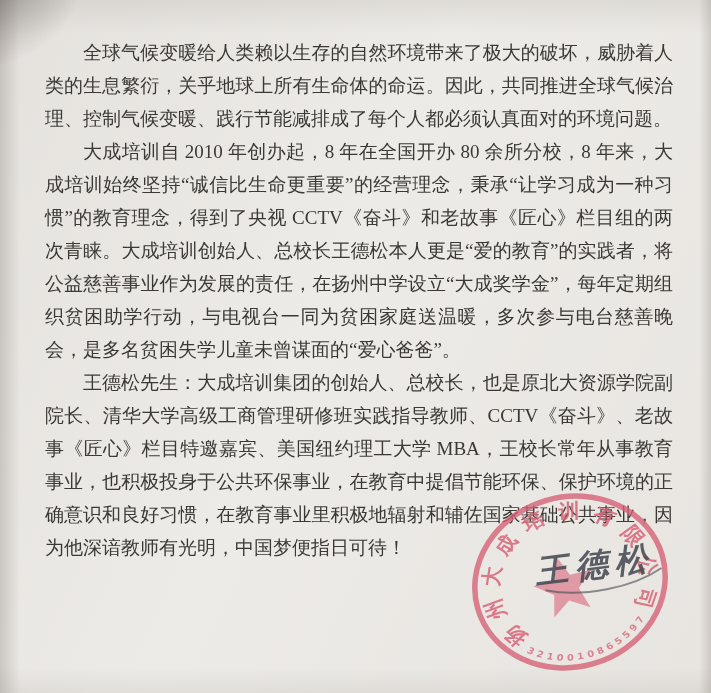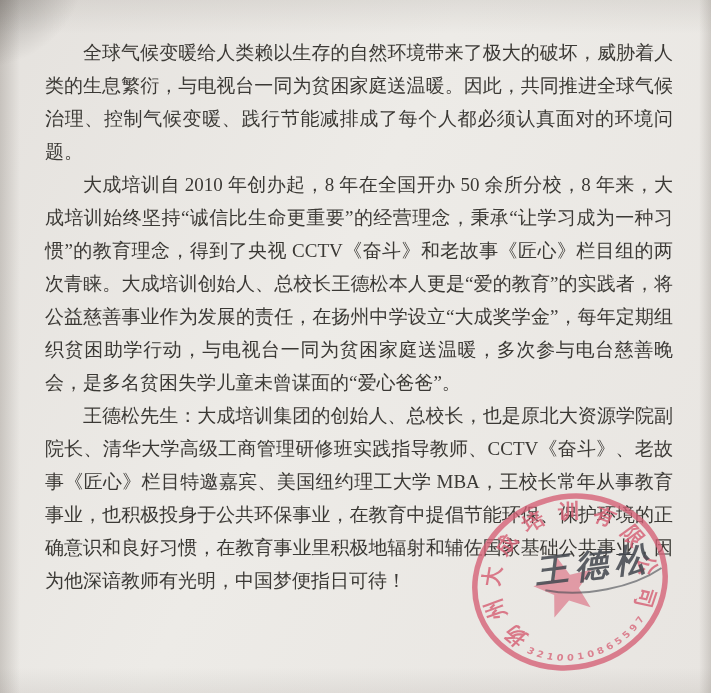--- a/index.html
+++ b/index.html
@@ -43,22 +43,22 @@
     font-size:17px;font-weight:bold;color:#36342f;letter-spacing:0.5px;
     font-family:"Liberation Serif","DejaVu Serif",serif;
   }
 </style>
 </head>
 <body>
 
 <div class="page">
 
   <div class="doc-text">
-      <p>全球气候变暖给人类赖以生存的自然环境带来了极大的破坏，威胁着人类的生息繁衍，与电视台一同为贫困家庭送温暖。因此，共同推进全球气候治理、控制气候变暖、践行节能减排成了每个人都必须认真面对的环境问题。</p>
-      <p>大成培训自 2010 年创办起，8 年在全国开办 50 余所分校，8 年来，大成培训始终坚持“诚信比生命更重要”的经营理念，秉承“让学习成为一种习惯”的教育理念，得到了央视 CCTV《奋斗》和老故事《匠心》栏目组的两次青睐。大成培训创始人、总校长王德松本人更是“爱的教育”的实践者，将公益慈善事业作为发展的责任，在扬州中学设立“大成奖学金”，每年定期组织贫困助学行动，与电视台一同为贫困家庭送温暖，多次参与电台慈善晚会，是多名贫困失学儿童未曾谋面的“爱心爸爸”。</p>
+      <p>全球气候变暖给人类赖以生存的自然环境带来了极大的破坏，威胁着人类的生息繁衍，关乎地球上所有生命体的命运。因此，共同推进全球气候治理、控制气候变暖、践行节能减排成了每个人都必须认真面对的环境问题。</p>
+      <p>大成培训自 2010 年创办起，8 年在全国开办 80 余所分校，8 年来，大成培训始终坚持“诚信比生命更重要”的经营理念，秉承“让学习成为一种习惯”的教育理念，得到了央视 CCTV《奋斗》和老故事《匠心》栏目组的两次青睐。大成培训创始人、总校长王德松本人更是“爱的教育”的实践者，将公益慈善事业作为发展的责任，在扬州中学设立“大成奖学金”，每年定期组织贫困助学行动，与电视台一同为贫困家庭送温暖，多次参与电台慈善晚会，是多名贫困失学儿童未曾谋面的“爱心爸爸”。</p>
       <p>王德松先生：大成培训集团的创始人、总校长，也是原北大资源学院副院长、清华大学高级工商管理研修班实践指导教师、CCTV《奋斗》、老故事《匠心》栏目特邀嘉宾、美国纽约理工大学 MBA，王校长常年从事教育事业，也积极投身于公共环保事业，在教育中提倡节能环保、保护环境的正确意识和良好习惯，在教育事业里积极地辐射和辅佐国家基础公共事业，因为他深谙教师有光明，中国梦便指日可待！</p>
     </div>
 
   <div class="stamp-wrap">
     <svg width="236" height="214" viewBox="0 0 236 214">
       <g transform="translate(118,106)">
         <g transform="rotate(-16)">
           <ellipse cx="0" cy="0" rx="96" ry="85" fill="none" stroke="rgba(213,95,116,0.78)" stroke-width="5.5"></ellipse>
           <g transform="scale(1,0.885)">
             <g id="ring-text">

